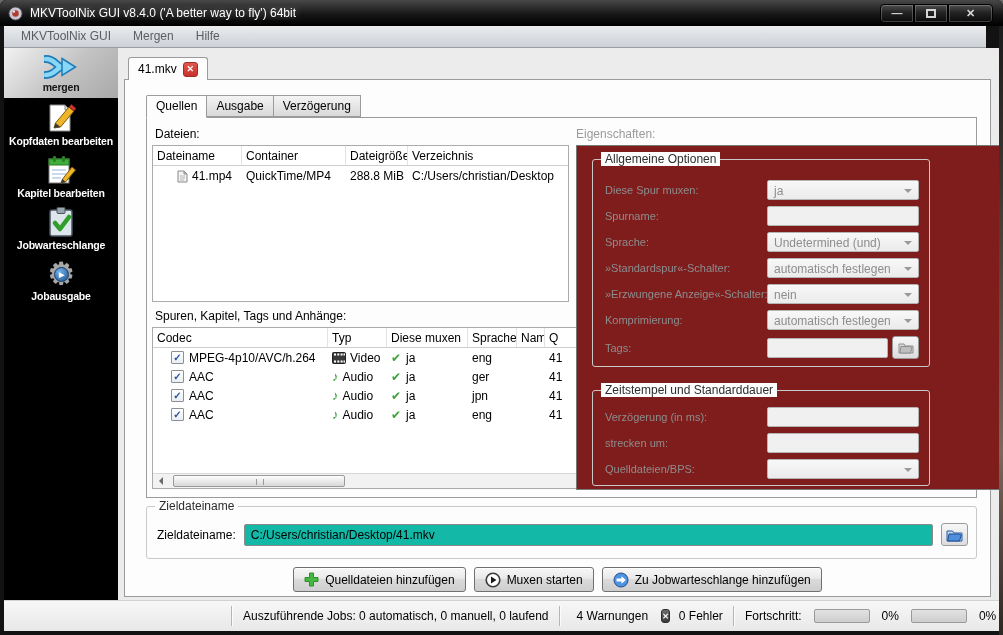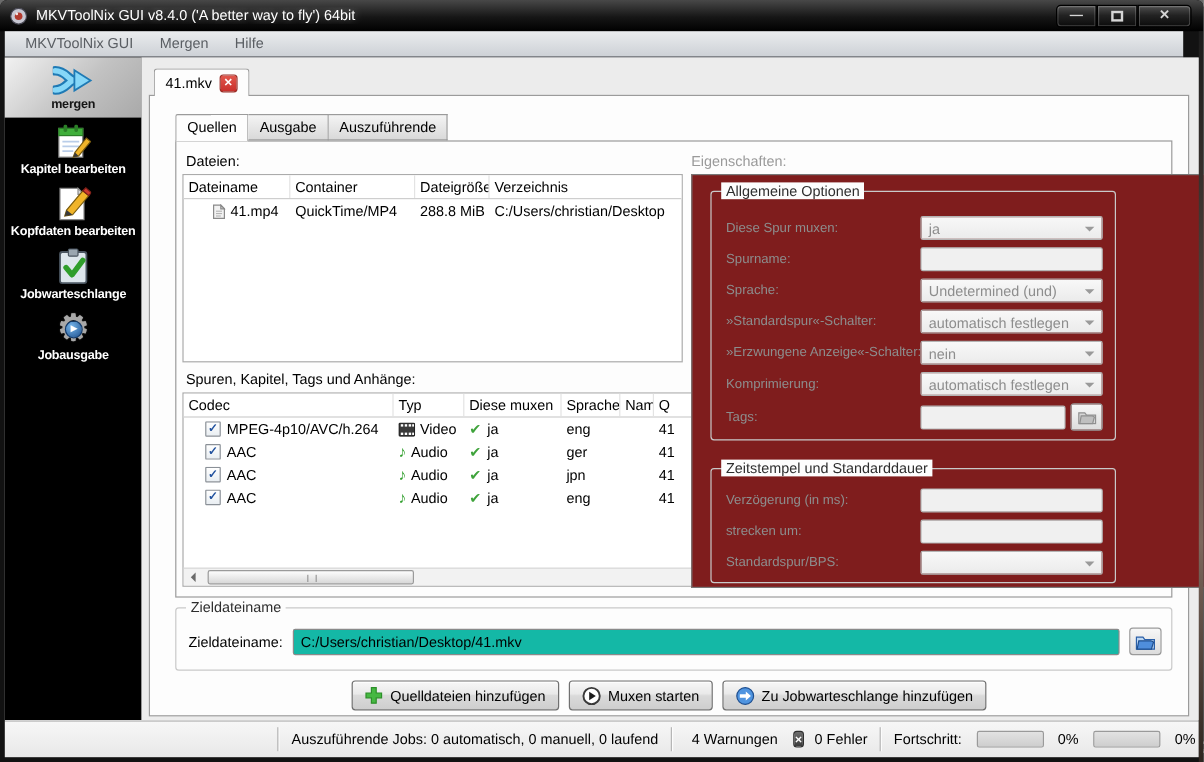--- a/index.html
+++ b/index.html
@@ -213,42 +213,42 @@
       <div class="side-item selected">
         <svg width="34" height="26" viewBox="0 0 34 26">
           <path d="M2 5 C11 5 13 13 18 13 M2 21 C11 21 13 13 18 13" fill="none" stroke="#1f7ab5" stroke-width="8" stroke-linecap="round"></path>
           <path d="M2 5 C11 5 13 13 18 13 M2 21 C11 21 13 13 18 13" fill="none" stroke="#86d7f8" stroke-width="4.5" stroke-linecap="round"></path>
           <path d="M18 4.5 L31.5 13 L18 21.5 Z" fill="#86d7f8" stroke="#1f7ab5" stroke-width="1.5"></path>
         </svg>
         <span>mergen</span>
       </div>
       <div class="side-item">
         <svg width="30" height="32" viewBox="0 0 30 32">
+          <path d="M4 3 h15 l5 5 v21 h-20 z" fill="#fff" stroke="#8a8a8a"></path>
+          <path d="M19 3 l5 5 h-5 z" fill="#d8d8d8" stroke="#8a8a8a"></path>
+          <path d="M8 26 L9.5 21 L23 5 L28 9 L14.5 25 Z" fill="#f0b429" stroke="#7a5c0e"></path>
+          <path d="M23 5 L28 9 L30 6.5 L25.5 2.5 Z" fill="#cc3a2f" stroke="#7a1f18"></path>
+          <path d="M8 26 L9.5 21 L14.5 25 Z" fill="#3a3a3a"></path>
+        </svg>
+        <span>Kopfdaten bearbeiten</span>
+      </div>
+      <div class="side-item">
+        <svg width="30" height="32" viewBox="0 0 30 32">
           <rect x="3" y="5" width="20" height="24" fill="#fff" stroke="#7a7a7a"></rect>
           <rect x="3" y="5" width="20" height="6" fill="#3fae3a" stroke="#2b7f27"></rect>
           <rect x="7" y="2" width="3" height="6" rx="1.2" fill="#2b7f27"></rect>
           <rect x="16" y="2" width="3" height="6" rx="1.2" fill="#2b7f27"></rect>
           <path d="M6 16 h14 M6 20 h14 M6 24 h9" stroke="#b9cde9" stroke-width="1.4"></path>
           <path d="M15 29 L16.5 25 L26 13 L29.5 16 L19.5 28 Z" fill="#f0b429" stroke="#7a5c0e"></path>
           <path d="M15 29 L16.5 25 L19.5 28 Z" fill="#3a3a3a"></path>
         </svg>
         <span>Kapitel bearbeiten</span>
       </div>
       <div class="side-item">
         <svg width="30" height="32" viewBox="0 0 30 32">
-          <path d="M4 3 h15 l5 5 v21 h-20 z" fill="#fff" stroke="#8a8a8a"></path>
-          <path d="M19 3 l5 5 h-5 z" fill="#d8d8d8" stroke="#8a8a8a"></path>
-          <path d="M8 26 L9.5 21 L23 5 L28 9 L14.5 25 Z" fill="#f0b429" stroke="#7a5c0e"></path>
-          <path d="M23 5 L28 9 L30 6.5 L25.5 2.5 Z" fill="#cc3a2f" stroke="#7a1f18"></path>
-          <path d="M8 26 L9.5 21 L14.5 25 Z" fill="#3a3a3a"></path>
-        </svg>
-        <span>Kopfdaten bearbeiten</span>
-      </div>
-      <div class="side-item">
-        <svg width="30" height="32" viewBox="0 0 30 32">
           <rect x="4" y="4" width="22" height="26" rx="2" fill="#dde6ec" stroke="#4a5560" stroke-width="1.5"></rect>
           <rect x="11" y="1.5" width="8" height="6" rx="1" fill="#9aa6b0" stroke="#4a5560"></rect>
           <path d="M9 17 l5 6 L23 11" fill="none" stroke="#2f9e2b" stroke-width="4.5" stroke-linecap="round" stroke-linejoin="round"></path>
         </svg>
         <span>Jobwarteschlange</span>
       </div>
       <div class="side-item">
         <div class="icon-gear-wrap">
           <span class="gear-char">⚙</span>
           <span class="gear-play">
@@ -266,21 +266,21 @@
         <span class="tab-close">
             <span>✕</span>
           </span>
       </div>
 
       <div class="filepane">
 
         <div class="subtabbar">
           <span class="subtab active">Quellen</span>
           <span class="subtab">Ausgabe</span>
-          <span class="subtab">Auszuführende</span>
+          <span class="subtab">Verzögerung</span>
         </div>
 
         <div class="subpane">
 
           <span class="pane-label" style="top:9px;">Dateien:</span>
 
           <div class="datatable" style="left:5px;top:27px;width:417px;height:157px;">
             <div class="t-header">
               <span class="t-h" style="width:89px;">Dateiname</span>
               <span class="t-h" style="width:104px;">Container</span>
@@ -466,21 +466,21 @@
               <div class="gbody" style="padding-top:16px;">
                 <div class="prow">
                   <span class="plabel">Verzögerung (in ms):</span>
                   <span class="pinput"></span>
                 </div>
                 <div class="prow">
                   <span class="plabel">strecken um:</span>
                   <span class="pinput"></span>
                 </div>
                 <div class="prow">
-                  <span class="plabel">Standardspur/BPS:</span>
+                  <span class="plabel">Quelldateien/BPS:</span>
                   <span class="pselect"></span>
                 </div>
               </div>
             </div>
 
             <div class="vscroll">
               <span class="v-arrow up">
                   <span class="tri-u"></span>
                 </span>
               <span class="v-thumb"></span>

